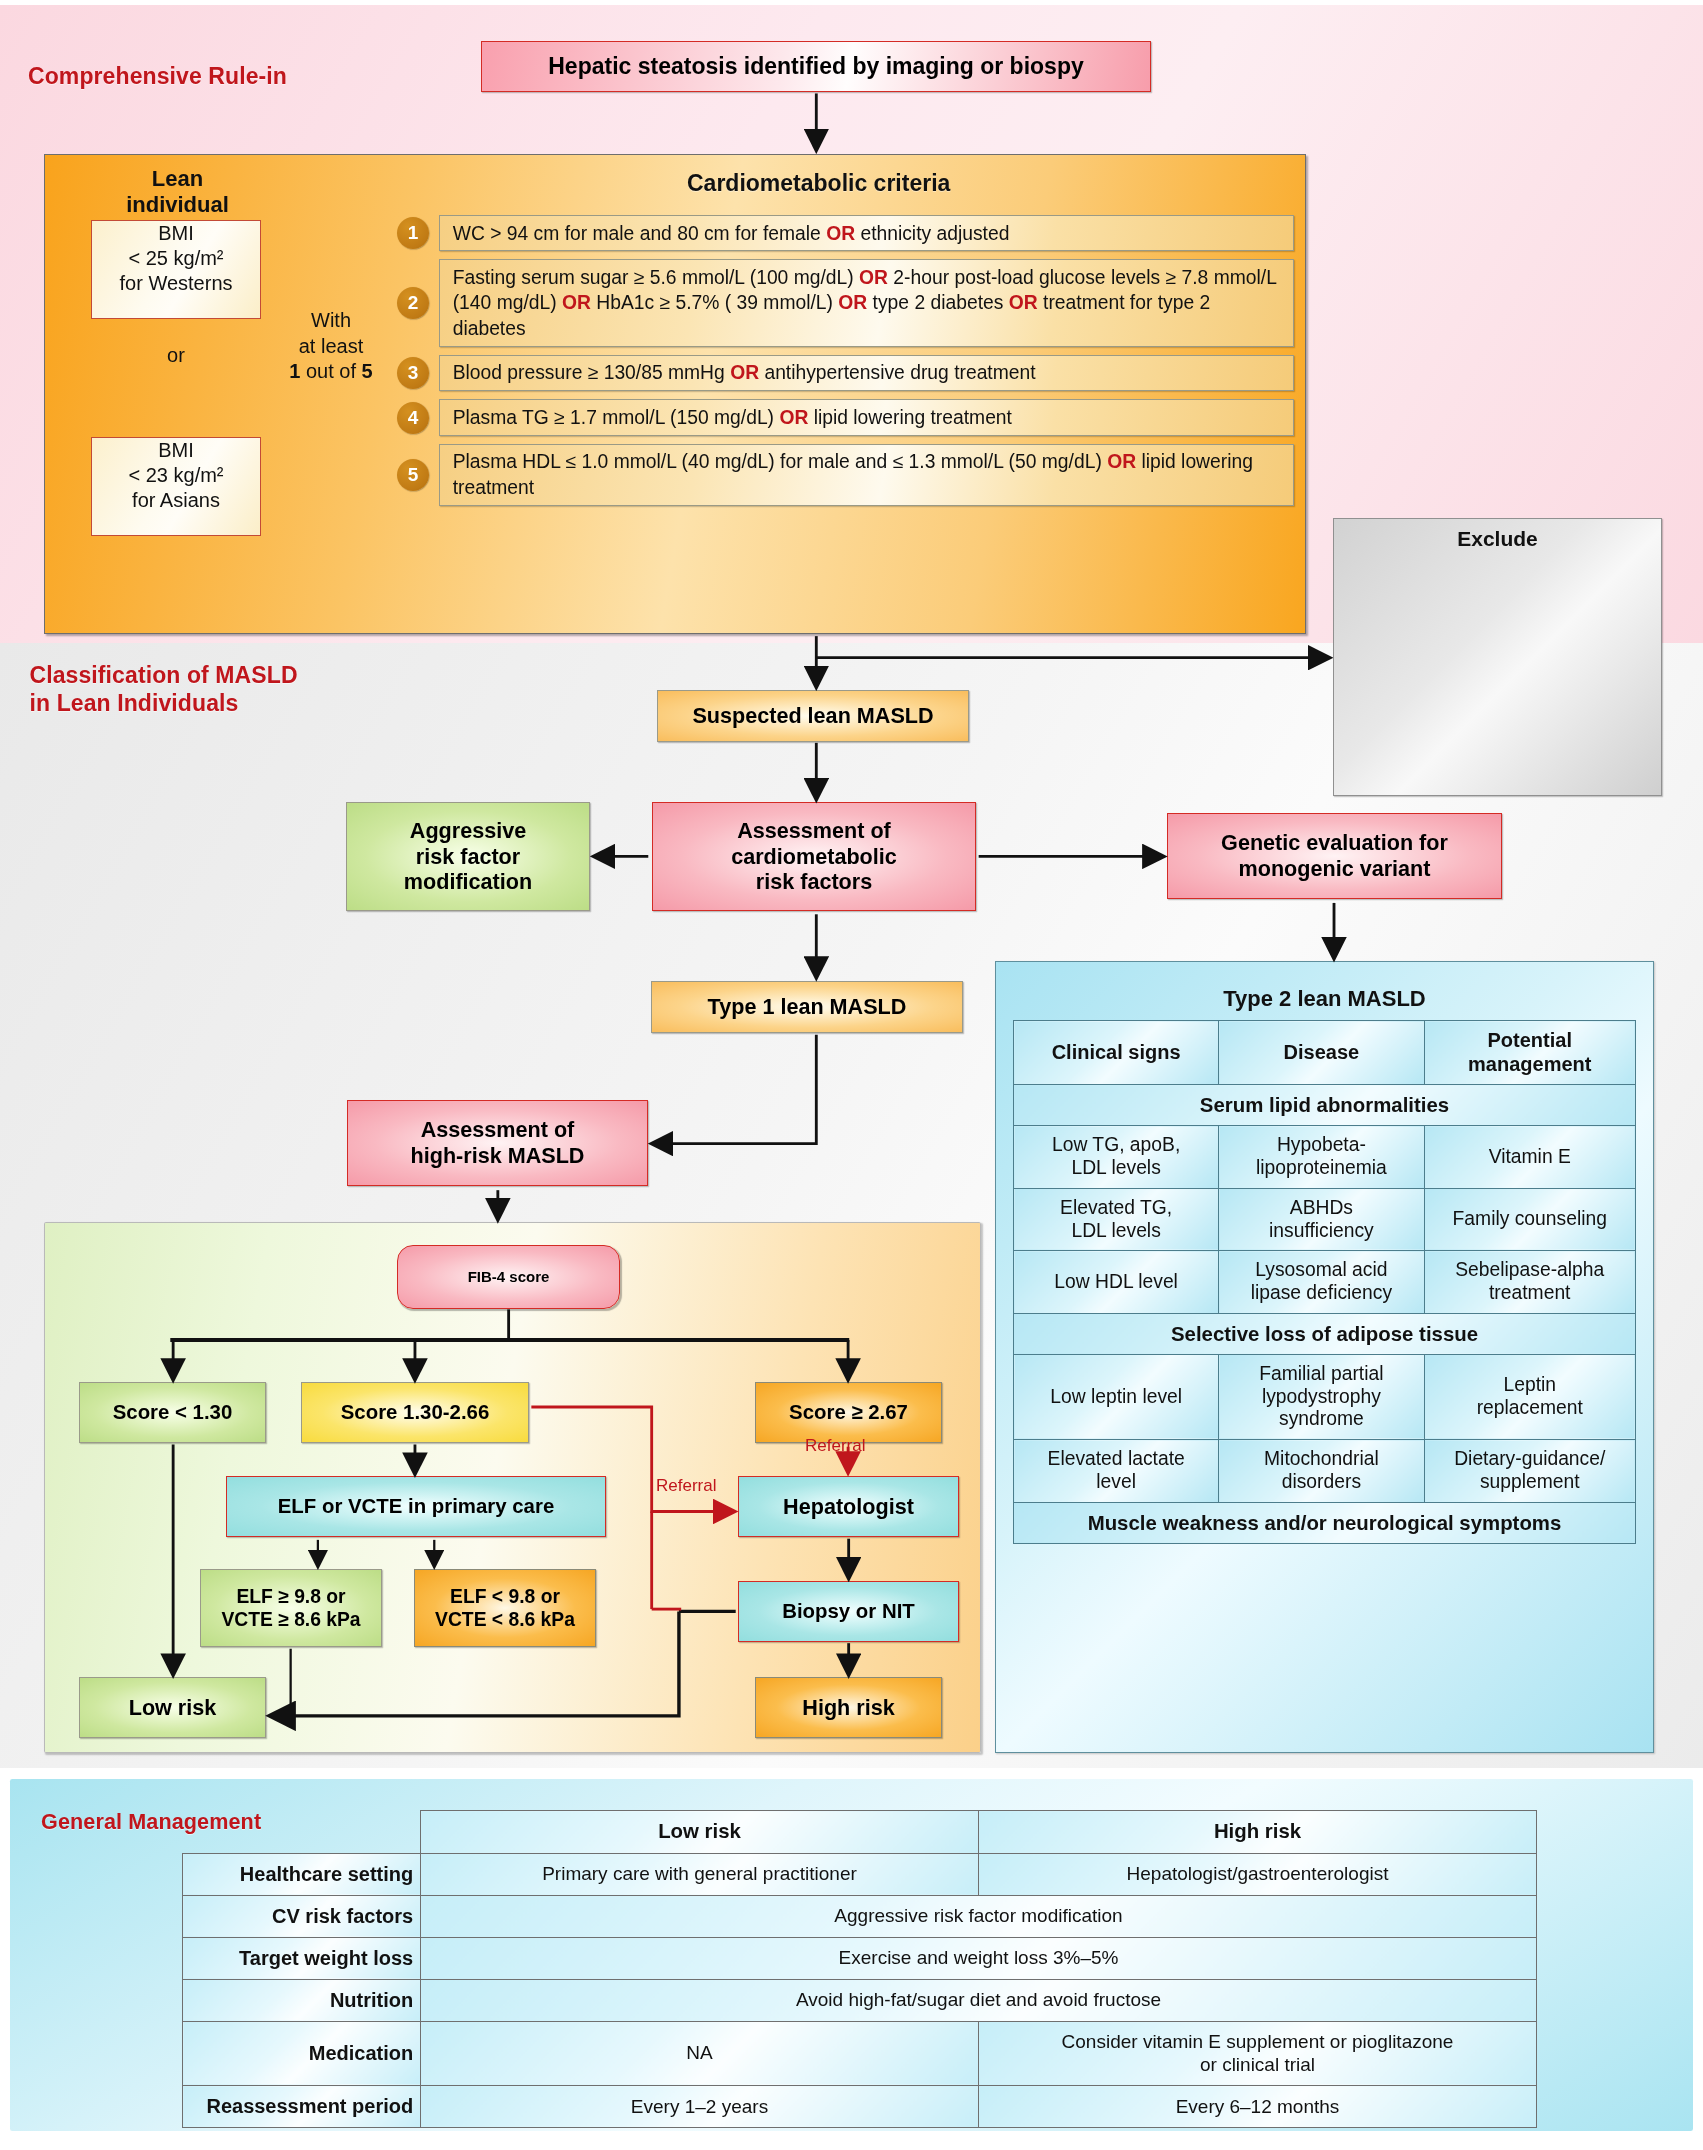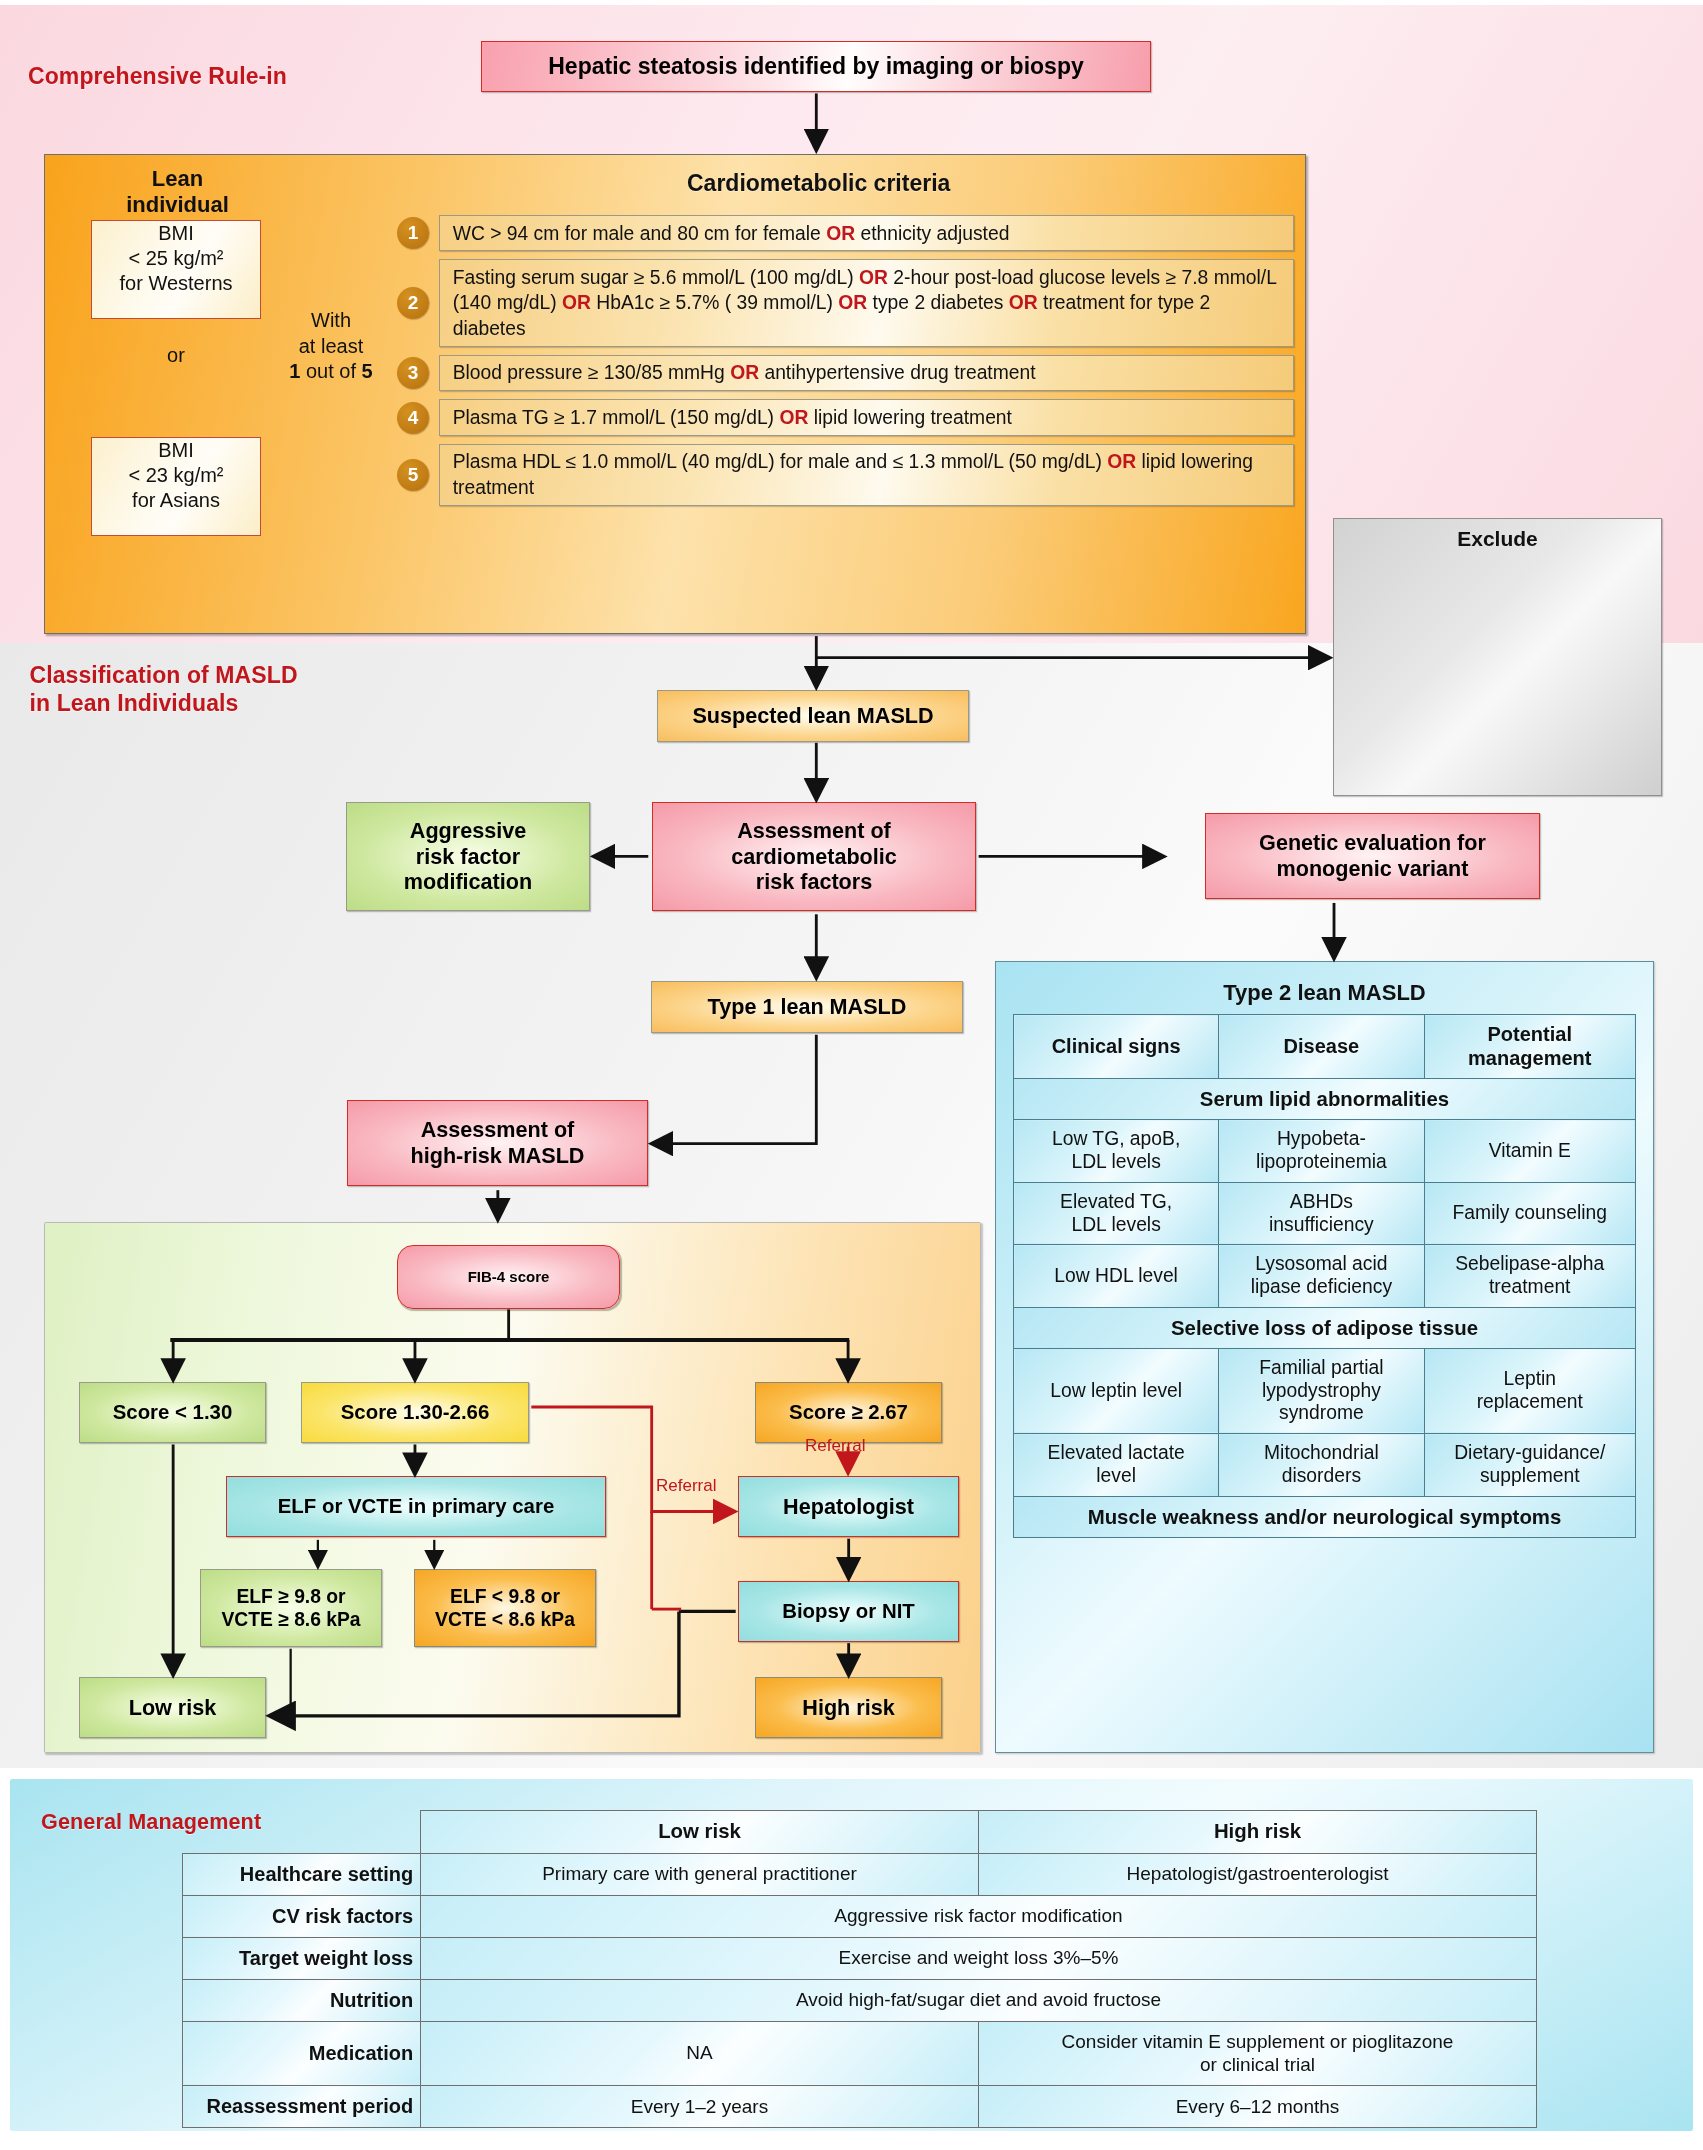--- a/index.html
+++ b/index.html
@@ -136,21 +136,21 @@
   #exclude-list { list-style: none; }
   #exclude-list li { font-size: 19.3px; line-height: 1.30; color:#111; padding-left: 25px; position: relative; }
   #exclude-list li::before {
     content: "\2022"; position: absolute; left: 4.5px; top: -1.1px; font-size: 20.4px;
   }
 
   
   #box-suspected { left: 657px; top: 690px; width: 312px; height: 52px; font-size: 21.6px; }
   #box-assess-cardio { left: 652px; top: 802px; width: 324px; height: 109px; font-size: 21.6px; }
   #box-aggressive { left: 346px; top: 802px; width: 244px; height: 109px; font-size: 21.6px; }
-  #box-genetic { left: 1167px; top: 813px; width: 335px; height: 86px; font-size: 21.6px; margin-left: 38px; }
+  #box-genetic { left: 1167px; top: 813px; width: 335px; height: 86px; font-size: 21.6px; }
   #box-type1 { left: 651px; top: 981px; width: 312px; height: 52px; font-size: 21.6px; }
   #box-assess-high { left: 347px; top: 1100px; width: 301px; height: 86px; font-size: 21.6px; }
 
   
   #risk-panel {
     left: 44px; top: 1222px; width: 937px; height: 531px;
     background: linear-gradient(100deg,#dff0c3 0%,#eef8dc 22%,#fcfbef 48%,#fde3b4 76%,#fbd089 100%);
     border: 1.1px solid #b9b9b9;
     box-shadow: 1.1px 1.1px 1.7px rgba(0,0,0,.22);
     border-radius: 1.7px;
@@ -171,21 +171,21 @@
   #ref-lbl-1 { left: 805px; top: 1436px; }
   #ref-lbl-2 { left: 656px; top: 1476px; }
 
   
   #type2-panel {
     left: 995px; top: 961px; width: 659px; height: 792px;
     background: linear-gradient(135deg,#a9e3f2 0%,#d7f3fa 40%,#eefbff 55%,#a8e2f1 100%);
     border: 1.1px solid #5f8f9d;
     box-shadow: 1.1px 1.1px 1.7px rgba(0,0,0,.2);
   }
-  #type2-title { text-align:center; font-size: 22px; font-weight: bold; color:#111; padding: 18px 0 8px 0; }
+  #type2-title { text-align:center; font-size: 22px; font-weight: bold; color:#111; padding: 24px 0 8px 0; }
   #t2-table { width: 623px; margin: 0 auto; border-collapse: collapse; table-layout: fixed; }
   #t2-table td, #t2-table th {
     border: 1.1px solid #4c7d8c; color:#111; text-align: center; vertical-align: middle;
     padding: 8px 4.5px; font-size: 19.3px; line-height: 1.18;
     background: linear-gradient(135deg,#b6e7f4 0%,#dcf5fb 42%,#f2fcff 55%,#b6e7f4 100%);
   }
   #t2-table th { font-weight: bold; font-size: 20px; }
   #t2-table td.section { font-weight: bold; font-size: 20.4px; }
   #t2-table col.c1 { width: 33%; }
   #t2-table col.c2 { width: 33%; }

